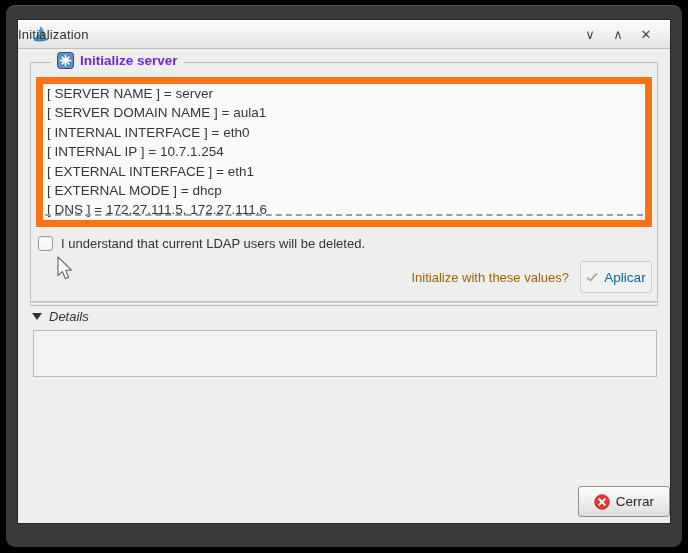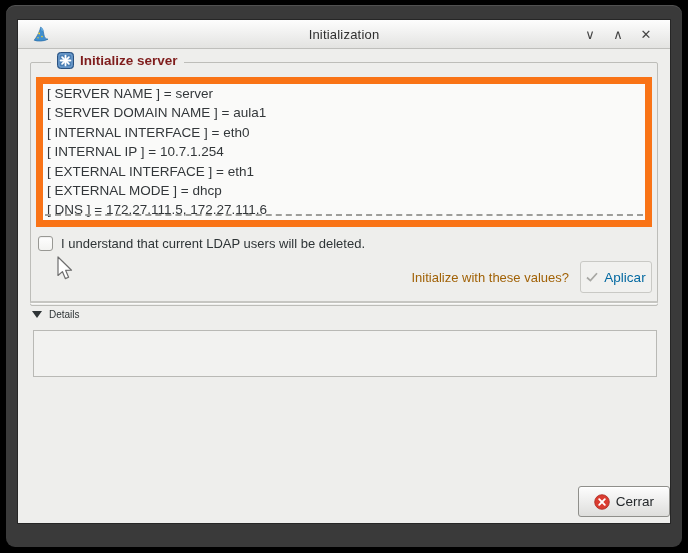--- a/index.html
+++ b/index.html
@@ -19,37 +19,37 @@
     background:#eeeeec;box-shadow:0 0 0 1px #262626;
   }
   
   .titlebar{
     position:absolute;left:0;top:0;width:652px;height:28px;
     background:linear-gradient(#fdfdfd,#e3e3e1);
     border-bottom:1px solid #bfbfbc;display:flex;align-items:center;
   }
   .titlebar .app-icon{position:absolute;left:13px;top:4px;width:20px;height:20px;}
   .title-text{
-    position:absolute;left:0;right:0;text-align:center;
+    position:absolute;left:0;right:0;
     font-size:13px;color:#2f2f2f;letter-spacing:.2px;
   }
   .win-controls{position:absolute;right:10px;top:0;height:28px;display:flex;}
   .win-btn{
     width:28px;height:28px;display:flex;align-items:center;justify-content:center;
     font-size:13px;color:#454545;cursor:default;
   }
   
   .group{
     position:absolute;left:12px;top:42px;width:628px;height:244px;
     border:1px solid #bdbdb9;border-radius:2px;box-sizing:border-box;
   }
   .group-legend{
     position:absolute;left:20px;top:-11px;background:#eeeeec;padding:0 6px;
     display:flex;align-items:center;gap:6px;
-    font-weight:bold;font-size:13.5px;color:#7f1d1d;
+    font-weight:bold;font-size:13.5px;color:#6d28d9;
   }
   .run-icon{width:17px;height:17px;display:block;}
   .textview{
     position:absolute;left:5px;top:14px;width:616px;height:150px;
     background:#fafaf9;border:7px solid #f97316;box-sizing:border-box;
     overflow:hidden;
   }
   .tv-line{
     font-size:13.5px;line-height:19.4px;color:#33373a;
     padding-left:4px;white-space:nowrap;
@@ -84,21 +84,21 @@
     position:absolute;left:12px;top:281px;width:628px;height:2px;
     background:#c6c6c2;border-bottom:1px solid #fbfbfa;border-radius:2px;
   }
   .details-header{
     position:absolute;left:14px;top:289px;display:flex;align-items:center;gap:7px;
   }
   .tri-down{
     width:0;height:0;border-left:5px solid transparent;border-right:5px solid transparent;
     border-top:7px solid #2e3436;
   }
-  .details-label{font-size:10px;color:#2e3436;}
+  .details-label{font-size:13px;color:#2e3436;font-style:italic;}
   .details-box{
     position:absolute;left:15px;top:310px;width:624px;height:47px;
     background:#f2f2f0;border:1px solid #b9b9b5;box-sizing:border-box;
     font-size:13px;color:#2e3436;
   }
   
   .close-btn{
     position:absolute;left:560px;top:466px;width:92px;height:31px;
     background:linear-gradient(#fdfdfd,#dededc);
     border:1px solid #8f8f8b;color:#24282b;

